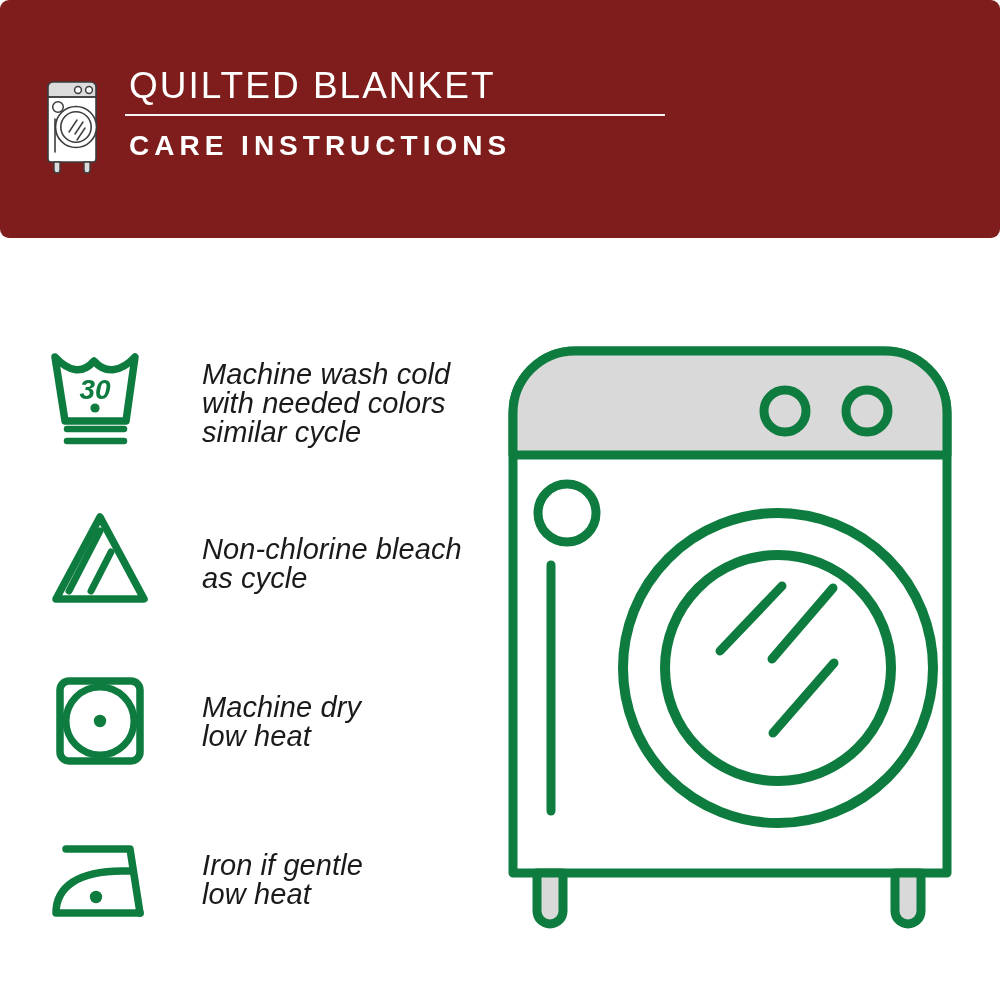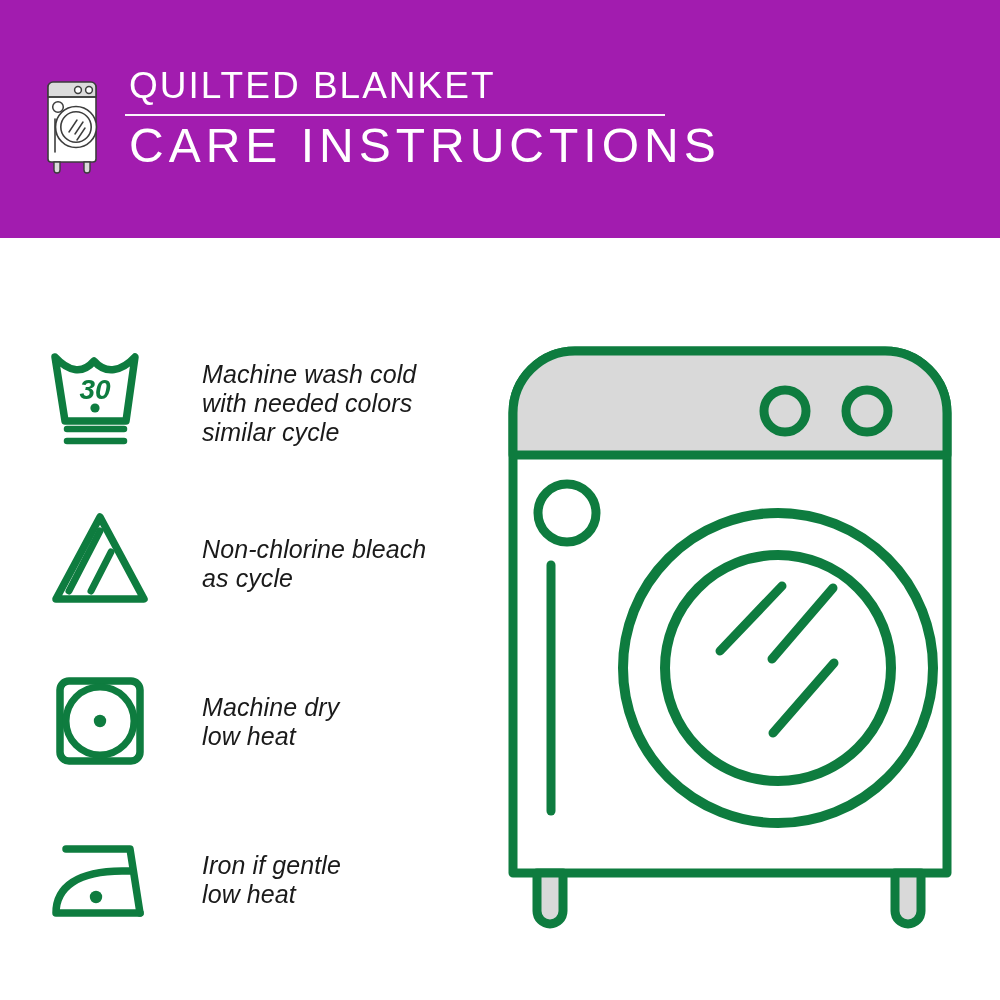--- a/index.html
+++ b/index.html
@@ -22,21 +22,22 @@
     background: #ffffff;
   }
 
   
   #header-band {
     position: absolute;
     left: 0;
     top: 0;
     width: 1000px;
     height: 238px;
-    background: #a21caf;
+    background: #7f1d1d;
+    border-radius: 9px;
   }
 
   #header-inner {
     position: absolute;
     left: 45px;
     top: 64px;
     display: flex;
     flex-direction: row;
     align-items: flex-start;
   }
@@ -69,22 +70,22 @@
     height: 2px;
     background: #ffffff;
     margin-top: 6px;
     margin-bottom: 7px;
     width: 540px;
     opacity: 0.95;
   }
 
   #title-line-2 {
     color: #ffffff;
-    font-size: 48px;
-    font-weight: 400;
+    font-size: 28px;
+    font-weight: 700;
     letter-spacing: 5.0px;
     line-height: 46px;
     white-space: nowrap;
     padding-left: 4px;
   }
 
   
   #content {
     position: absolute;
     left: 0;
@@ -112,21 +113,21 @@
     width: 112px;
     flex: 0 0 112px;
     display: flex;
     align-items: flex-start;
     justify-content: flex-start;
   }
 
   .care-text {
     margin-left: 42px;
     color: #1a1a1a;
-    font-size: 25px;
+    font-size: 29px;
     line-height: 29px;
     font-weight: 400;
     letter-spacing: 0.1px;
     padding-top: 24px;
   }
 
   .care-text .ln {
     display: block;
     white-space: nowrap;
   }

